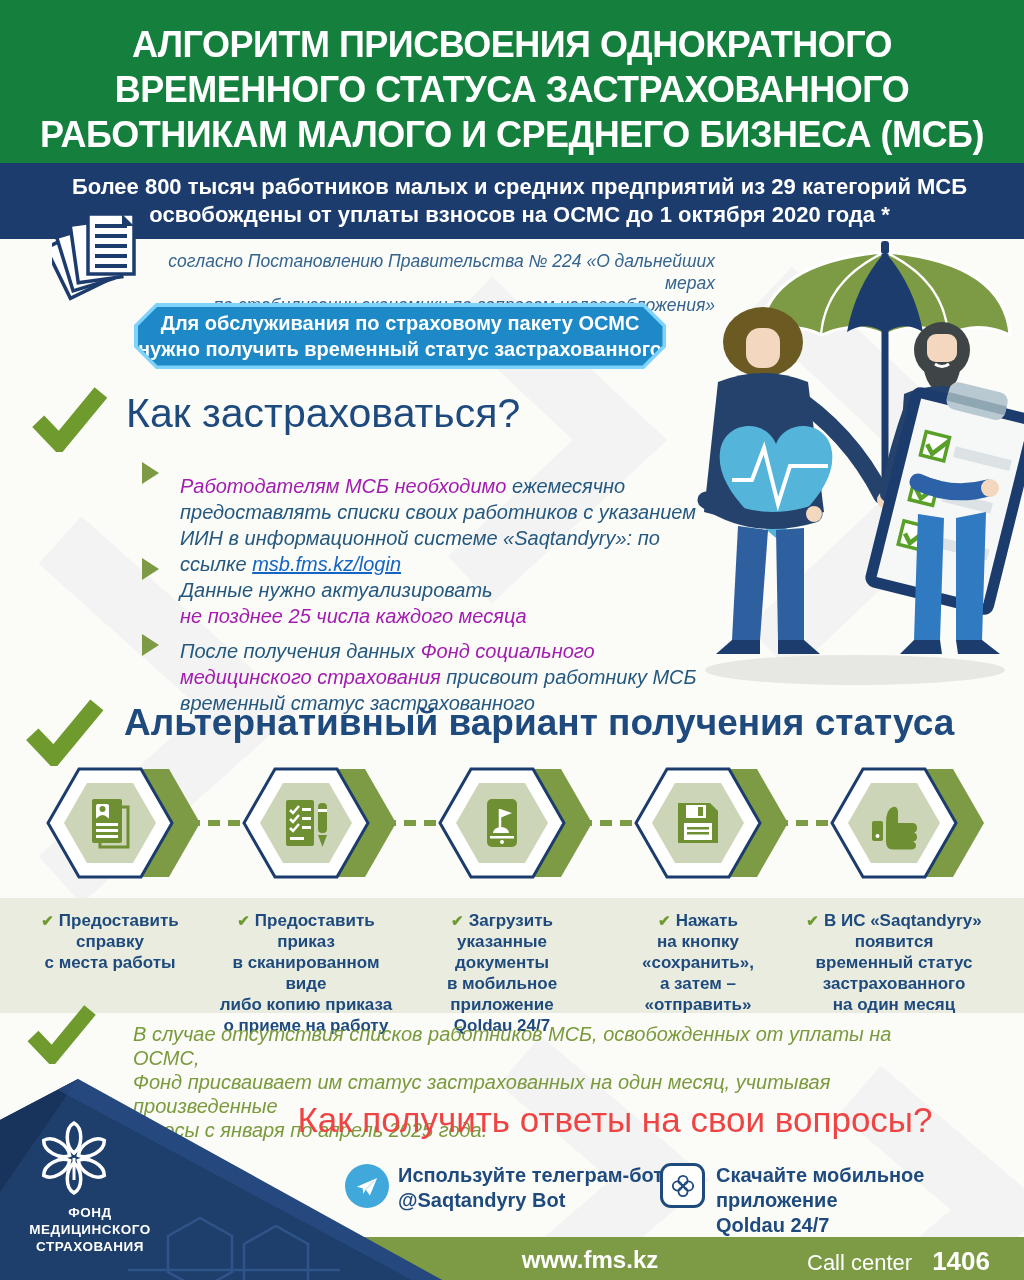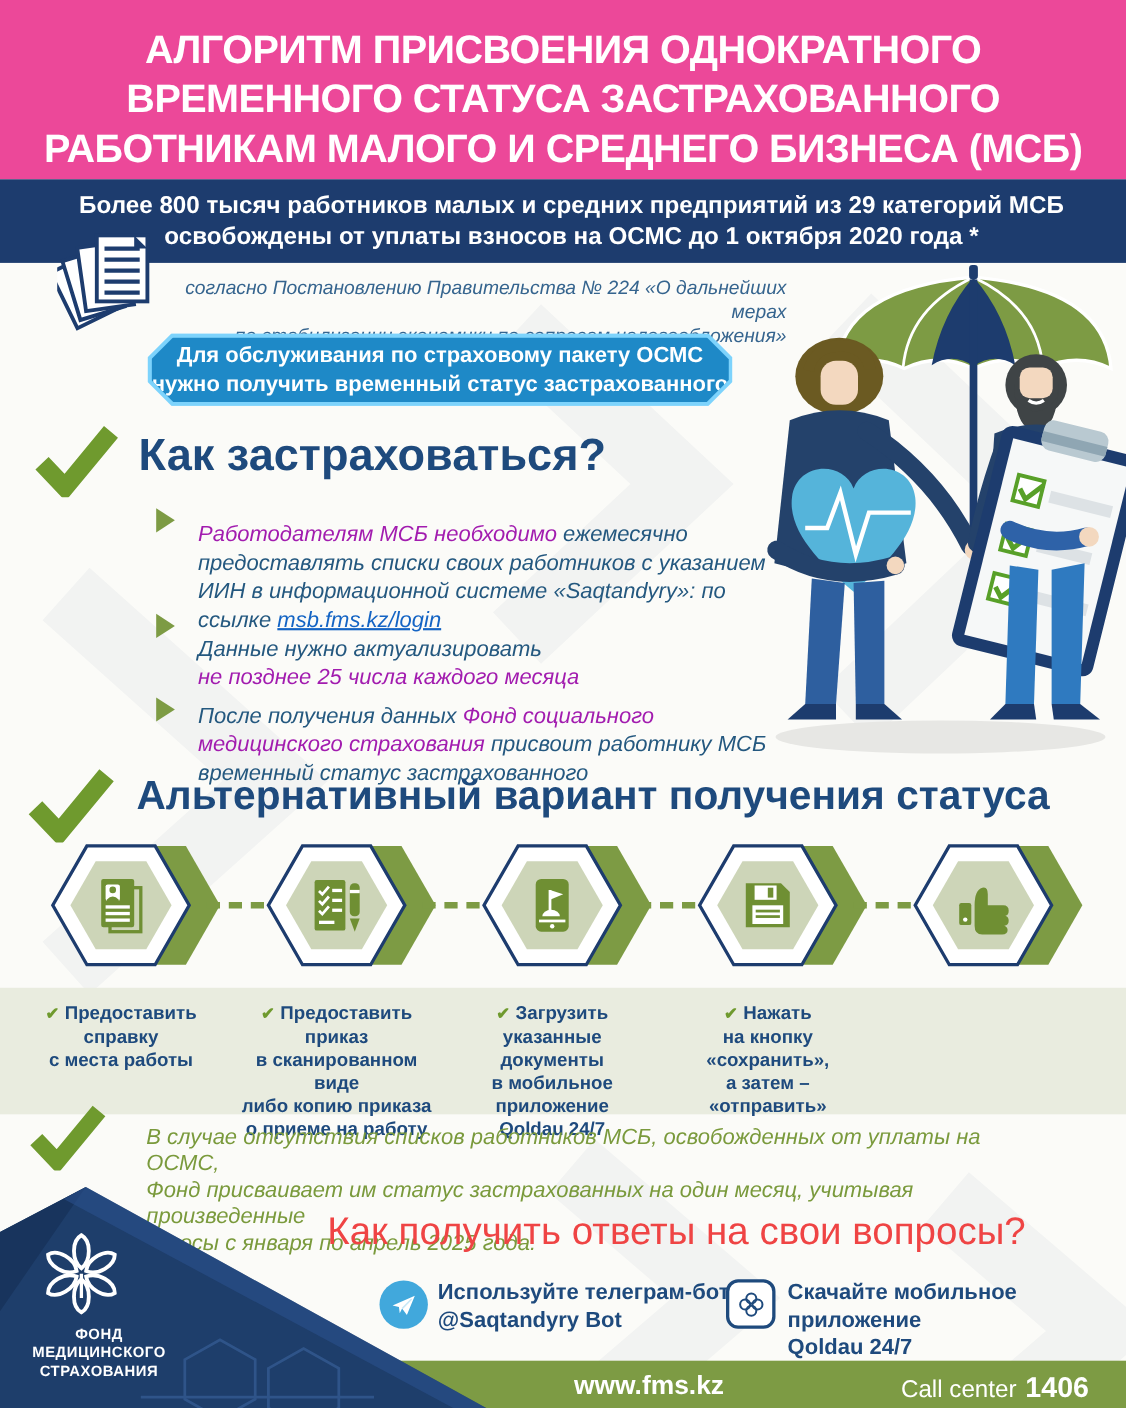--- a/index.html
+++ b/index.html
@@ -7,21 +7,21 @@
   #poster {
     position:relative; width:1024px; height:1280px; overflow:hidden;
     background:#fbfbf8; font-family:"Liberation Sans",sans-serif;
   }
   .abs { position:absolute; }
 
   
   #bg-decor { position:absolute; left:0; top:0; z-index:0; }
 
   
-  .header { left:0; top:0; width:1024px; height:163px; background:#ec4899; z-index:2; }
+  .header { left:0; top:0; width:1024px; height:163px; background:#15803d; z-index:2; }
   .header-title {
     position:absolute; left:0; top:22px; width:1024px; text-align:center;
     color:#ffffff; font-size:36px; font-weight:700; line-height:45px;
     letter-spacing:-0.5px; white-space:pre-line;
   }
 
   
   .banner { left:0; top:163px; width:1024px; height:76px; background:#1d3c6e; z-index:2; }
   .banner-text {
     position:absolute; left:0; top:10px; width:994px; text-align:center;
@@ -45,21 +45,21 @@
   .notice-inner {
     width:calc(100% - 7px); height:calc(100% - 7px); background:#1e89c7;
     clip-path:polygon(20px 0, calc(100% - 20px) 0, 100% 20px, 100% calc(100% - 20px),
       calc(100% - 20px) 100%, 20px 100%, 0 calc(100% - 20px), 0 20px);
     display:flex; align-items:center; justify-content:center;
   }
   .notice-text { color:#fff; font-size:20px; font-weight:700; line-height:26px; text-align:center; white-space:pre-line; }
 
   
   .big-check { z-index:3; }
-  .h1 { left:126px; top:390px; color:#1e4a7d; font-size:41px; font-weight:700; z-index:3; }
+  .h1 { left:126px; top:390px; color:#1e4a7d; font-size:41px; font-weight:400; z-index:3; }
   .h2 { left:124px; top:702px; color:#1e4a7d; font-size:37px; font-weight:700; z-index:3; }
 
   
   .tri {
     width:0; height:0; border-left:17px solid #7d9b44;
     border-top:11px solid transparent; border-bottom:11px solid transparent; z-index:3;
   }
   .bullet {
     width:540px; z-index:3; font-style:italic; font-size:20px; line-height:26px;
     color:#24587f; white-space:pre-line;
@@ -104,21 +104,21 @@
   .org-name { left:4px; top:1204px; width:172px; text-align:center; color:#fff;
     font-size:13.5px; font-weight:700; line-height:17px; letter-spacing:0.5px;
     white-space:pre-line; z-index:6; }
 
   
   .footer { left:0; top:1237px; width:1024px; height:43px; background:#7d9b44; z-index:2; }
   .footer-site { left:470px; top:1246px; width:240px; text-align:center;
     color:#fff; font-size:24px; font-weight:700; z-index:3; }
   .footer-call { left:760px; top:1246px; width:230px; text-align:right; color:#fff; z-index:3; }
   .footer-call .lbl { font-size:22px; font-weight:400; }
-  .footer-call .num { font-size:26px; font-weight:700; margin-left:8px; }
+  .footer-call .num { font-size:26px; font-weight:700; margin-left:20px; }
 </style>
 </head>
 <body>
 
 <div id="poster">
 
   <svg id="bg-decor" width="1024" height="1280" viewBox="0 0 1024 1280">
     <g fill="none" stroke="rgba(255,255,255,0.07)" stroke-width="56">
       <path d="M360,-20 L520,140 L680,-20"></path>
       <path d="M60,-40 L200,100 L340,-40"></path>
@@ -367,20 +367,27 @@
 приложение
 Qoldau 24/7</div>
     </div>
     <div class="step" style="left:604px">
       <div class="step-first"><span class="mini-check">✔</span><span>Нажать</span></div>
       <div class="step-rest">на кнопку
 «сохранить»,
 а затем –
 «отправить»</div>
     </div>
+    <div class="step" style="left:800px">
+      <div class="step-first"><span class="mini-check">✔</span><span>В ИС «Saqtandyry»</span></div>
+      <div class="step-rest">появится
+временный статус
+застрахованного
+на один месяц</div>
+    </div>
   </div>
 
   <svg class="abs big-check" style="left:24px;top:1004px" width="74" height="60" viewBox="0 0 72 60">
     <path d="M8,32 L27,52 L65,6" stroke="#6f9a2e" stroke-width="15" fill="none"></path>
   </svg>
   <div class="abs note">В случае отсутствия списков работников МСБ, освобожденных от уплаты на ОСМС,
 Фонд присваивает им статус застрахованных на один месяц, учитывая произведенные
 взносы с января по апрель 2025 года.</div>
 
   <div class="abs q-heading">Как получить ответы на свои вопросы?</div>

